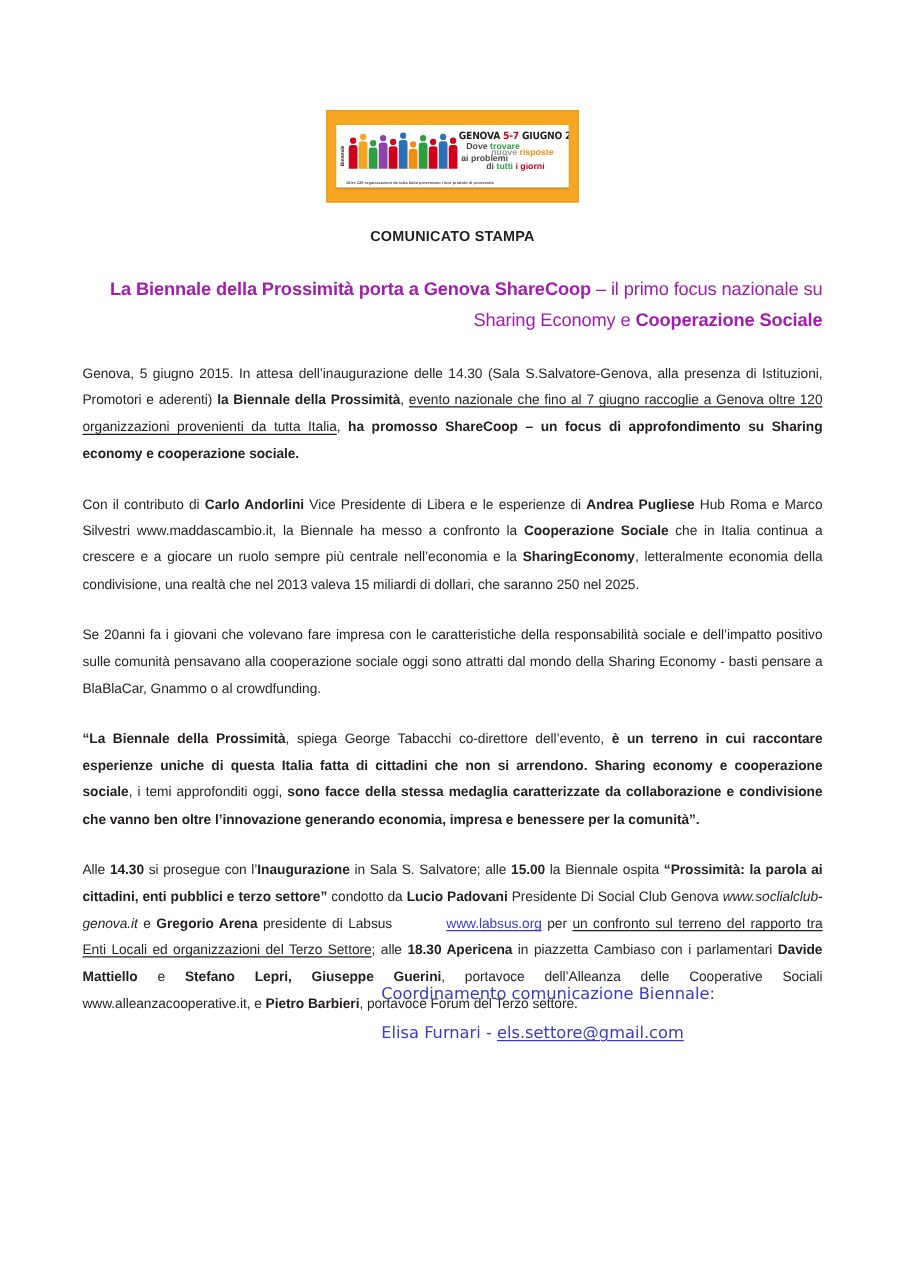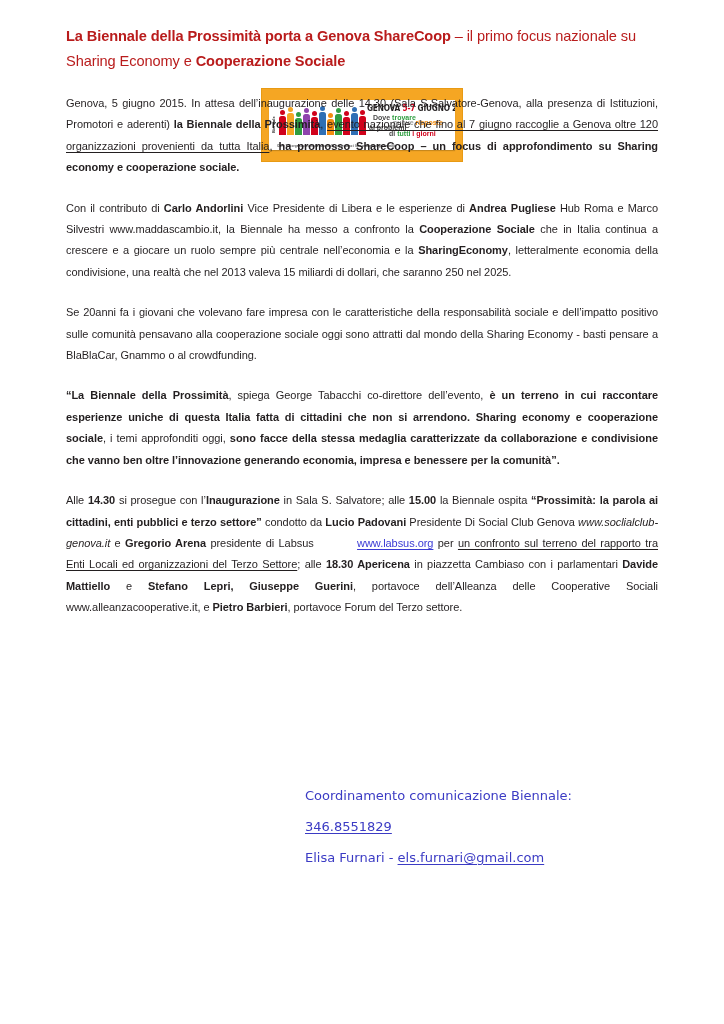--- a/index.html
+++ b/index.html
@@ -152,22 +152,23 @@
     letter-spacing: 0.2px;
     margin-top: 184px;
     color: #231f20;
   }
 
   h1.title {
     font-size: 14.6px;
     line-height: 25px;
     font-weight: normal;
     margin: 24px 0 0 0;
-    color: #b91c1c;
+    color: #a21caf;
     letter-spacing: -0.1px;
+    text-align: right;
   }
   h1.title b { font-weight: bold; }
 
   p.para {
     font-size: 11px;
     line-height: 21.4px;
     text-align: justify;
     margin: 19px 0 0 0;
     color: #231f20;
     letter-spacing: -0.05px;
@@ -274,34 +275,34 @@
             <span class="l4"><span>di</span> <span class="grn">tutti</span> <span class="red">i giorni</span></span>
           </div>
         </div>
 
       </div>
     </div>
   </div>
 
   <div class="doc">
 
+    <div class="kicker">COMUNICATO STAMPA</div>
 
     <h1 class="title"><b>La Biennale della Prossimità porta a Genova ShareCoop</b><span> – il primo focus nazionale su Sharing Economy e </span><b>Cooperazione Sociale</b></h1>
 
     <p class="para"><span>Genova, 5 giugno 2015. In attesa dell’inaugurazione delle 14.30 (Sala S.Salvatore-Genova, alla presenza di Istituzioni, Promotori e aderenti) </span><b>la Biennale della Prossimità</b><span>, </span><u>evento nazionale che fino al 7 giugno raccoglie a Genova oltre 120 organizzazioni provenienti da tutta Italia</u><span>, </span><b>ha promosso ShareCoop – un focus di approfondimento su Sharing economy e cooperazione sociale.</b></p>
 
     <p class="para"><span>Con il contributo di </span><b>Carlo Andorlini</b><span> Vice Presidente di Libera e le esperienze di </span><b>Andrea Pugliese</b><span> Hub Roma e Marco Silvestri www.maddascambio.it, la Biennale ha messo a confronto la </span><b>Cooperazione Sociale</b><span> che in Italia continua a crescere e a giocare un ruolo sempre più centrale nell’economia e la </span><b>SharingEconomy</b><span>, letteralmente economia della condivisione, una realtà che nel 2013 valeva 15 miliardi di dollari, che saranno 250 nel 2025.</span></p>
 
     <p class="para">Se 20anni fa i giovani che volevano fare impresa con le caratteristiche della responsabilità sociale e dell’impatto positivo sulle comunità pensavano alla cooperazione sociale oggi sono attratti dal mondo della Sharing Economy - basti pensare a BlaBlaCar, Gnammo o al crowdfunding.</p>
 
     <p class="para bold-para"><b>“La Biennale della Prossimità</b><span class="reg">, spiega George Tabacchi co-direttore dell’evento, </span><b>è un terreno in cui raccontare esperienze uniche di questa Italia fatta di cittadini che non si arrendono.  Sharing economy e cooperazione sociale</b><span class="reg">, i temi approfonditi oggi, </span><b>sono facce della stessa medaglia  caratterizzate da collaborazione e condivisione che vanno ben oltre l’innovazione generando economia, impresa e benessere per la comunità”.</b></p>
 
     <p class="para"><span>Alle </span><b>14.30</b><span> si prosegue con l’</span><b>Inaugurazione</b><span> in Sala S. Salvatore; alle </span><b>15.00</b><span> la Biennale ospita </span><b>“Prossimità: la parola ai cittadini, enti pubblici e terzo settore”</b><span> condotto da </span><b>Lucio Padovani</b><span> Presidente Di  Social Club Genova </span><i>www.soclialclub-genova.it</i><span> e </span><b>Gregorio Arena</b><span> presidente di Labsus </span><a class="link" href="#">www.labsus.org</a><span> per </span><u>un confronto sul terreno del rapporto tra Enti Locali ed organizzazioni del Terzo Settore</u><span>; alle </span><b>18.30 Apericena</b><span> in piazzetta Cambiaso con i parlamentari </span><b>Davide Mattiello</b><span> e </span><b>Stefano Lepri, Giuseppe Guerini</b><span>, portavoce dell’Alleanza delle Cooperative Sociali www.alleanzacooperative.it, e </span><b>Pietro Barbieri</b><span>, portavoce Forum del Terzo settore.</span></p>
 
   </div>
 
   <div class="contact">
     <div class="row">Coordinamento comunicazione Biennale:</div>
-    <div class="row"><span class="u">346.8551829</span></div>
-    <div class="row"><span>Elisa Furnari - </span><a href="#">els.furnari@gmail.com</a></div>
+    <div class="row"><span>Elisa Furnari - </span><a href="#">els.settore@gmail.com</a></div>
   </div>
 
 </div>
 
 </body></html>

